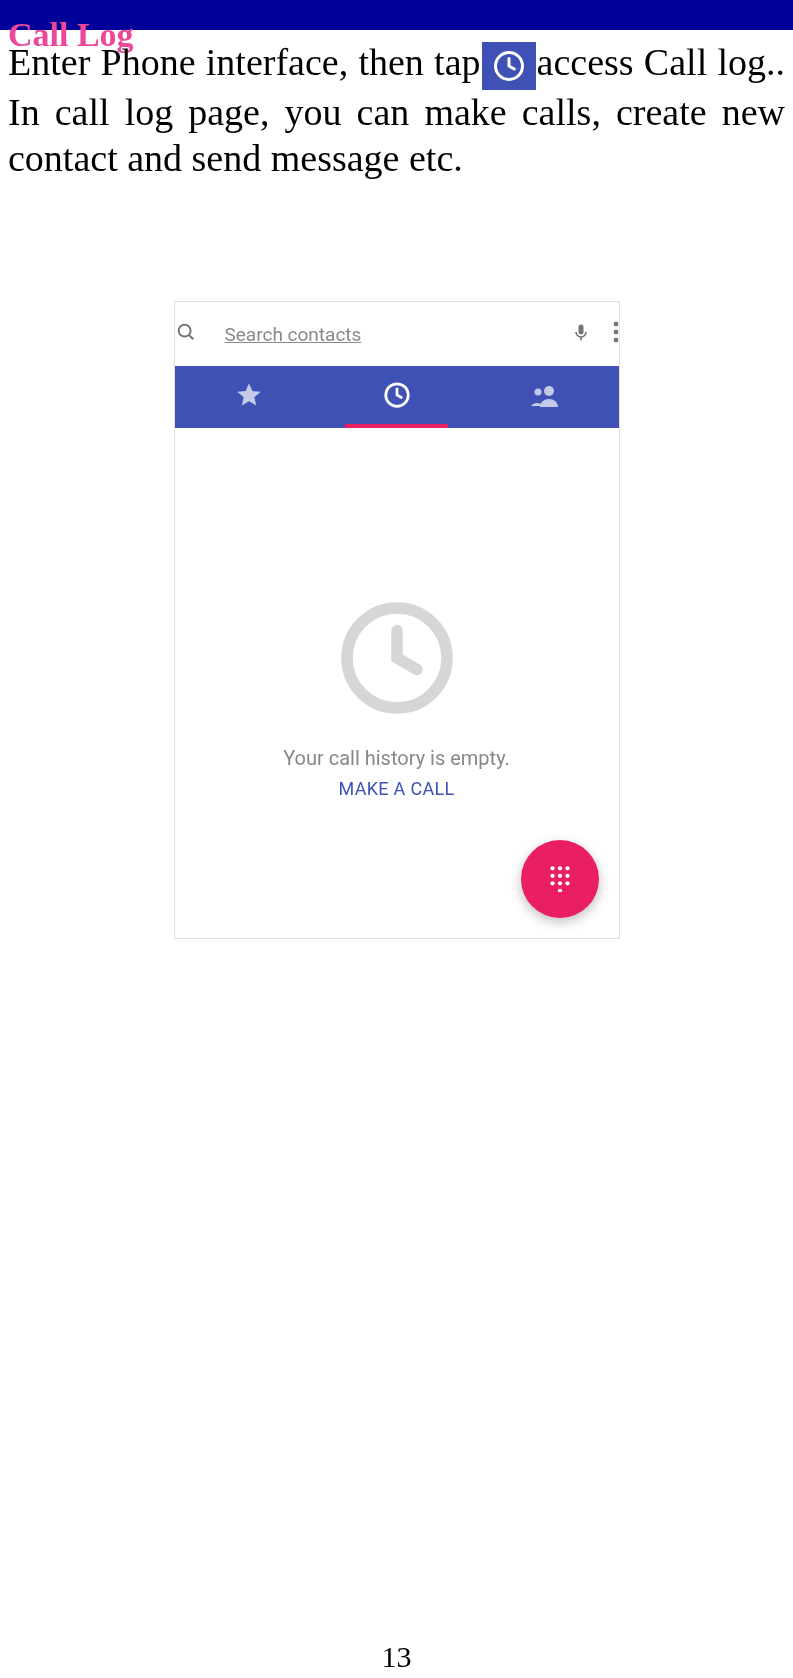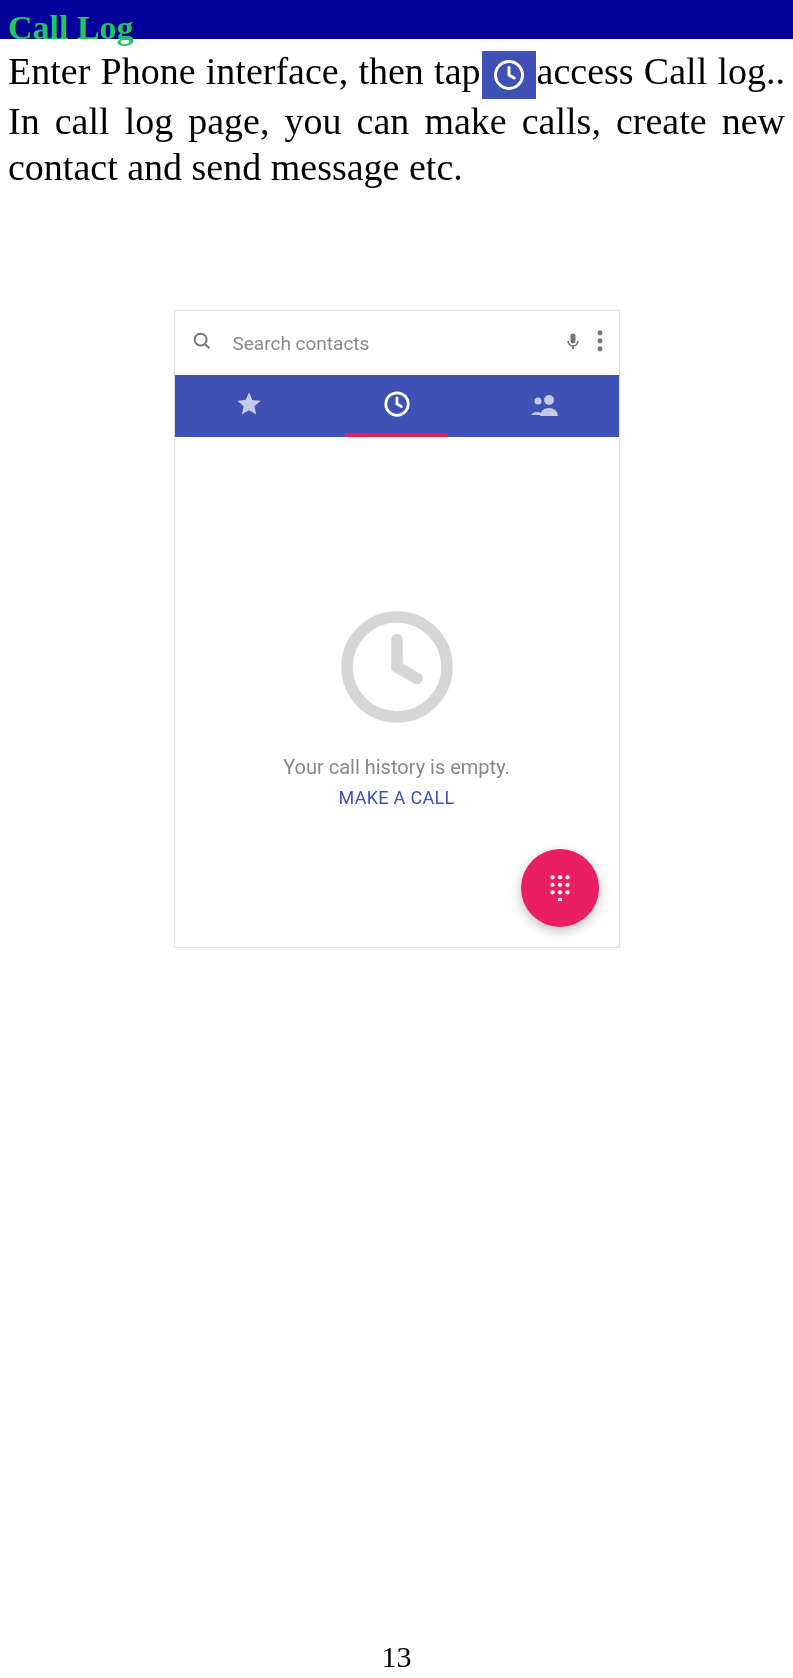--- a/index.html
+++ b/index.html
@@ -5,25 +5,25 @@
   * { margin: 0; padding: 0; box-sizing: border-box; }
   body {
     font-family: "Times New Roman", serif;
     width: 793px;
     height: 1678px;
     background: #fff;
     position: relative;
   }
   .header-bar {
     background: #000099;
-    color: #22c55e;
+    color: #ec4899;
     font-weight: bold;
     font-size: 34px;
-    padding: 8px 8px;
-    height: 39px;
+    padding: 15px 8px;
+    height: 26px;
     line-height: 39px;
   }
   .body-text {
     font-size: 38px;
     padding: 10px 8px 0 8px;
     text-align: justify;
     line-height: 1.2;
   }
   .inline-icon {
     display: inline-block;
@@ -44,23 +44,24 @@
     width: 446px;
     margin: 120px auto 0 auto;
     border: 1px solid #e0e0e0;
     background: #fff;
     font-family: Roboto, Arial, sans-serif;
   }
   .search-bar {
     display: flex;
     align-items: center;
     height: 64px;
-    padding: 0 16px;
-    gap: 14px;
+    padding: 0 0;
+    gap: 22px;
     color: #888;
+    text-decoration: underline;
   }
   .search-bar .search-text {
     flex: 1;
     font-size: 19px;
     color: #8a8a8a;
     padding-left: 6px;
   }
   .tab-bar {
     background: #3f51b5;
     display: flex;

